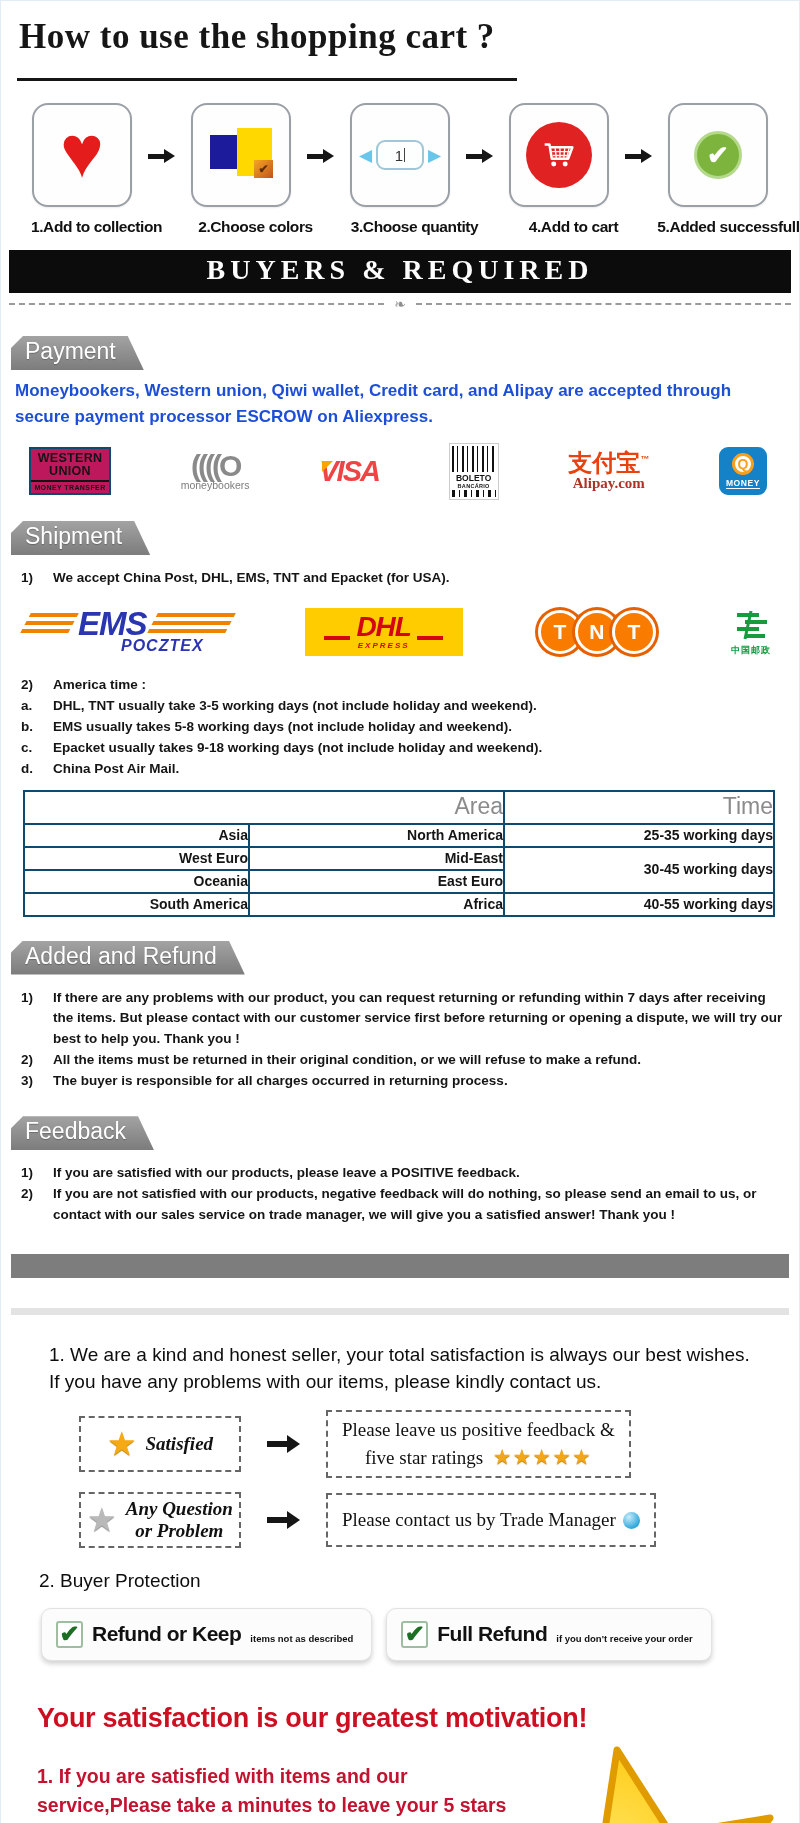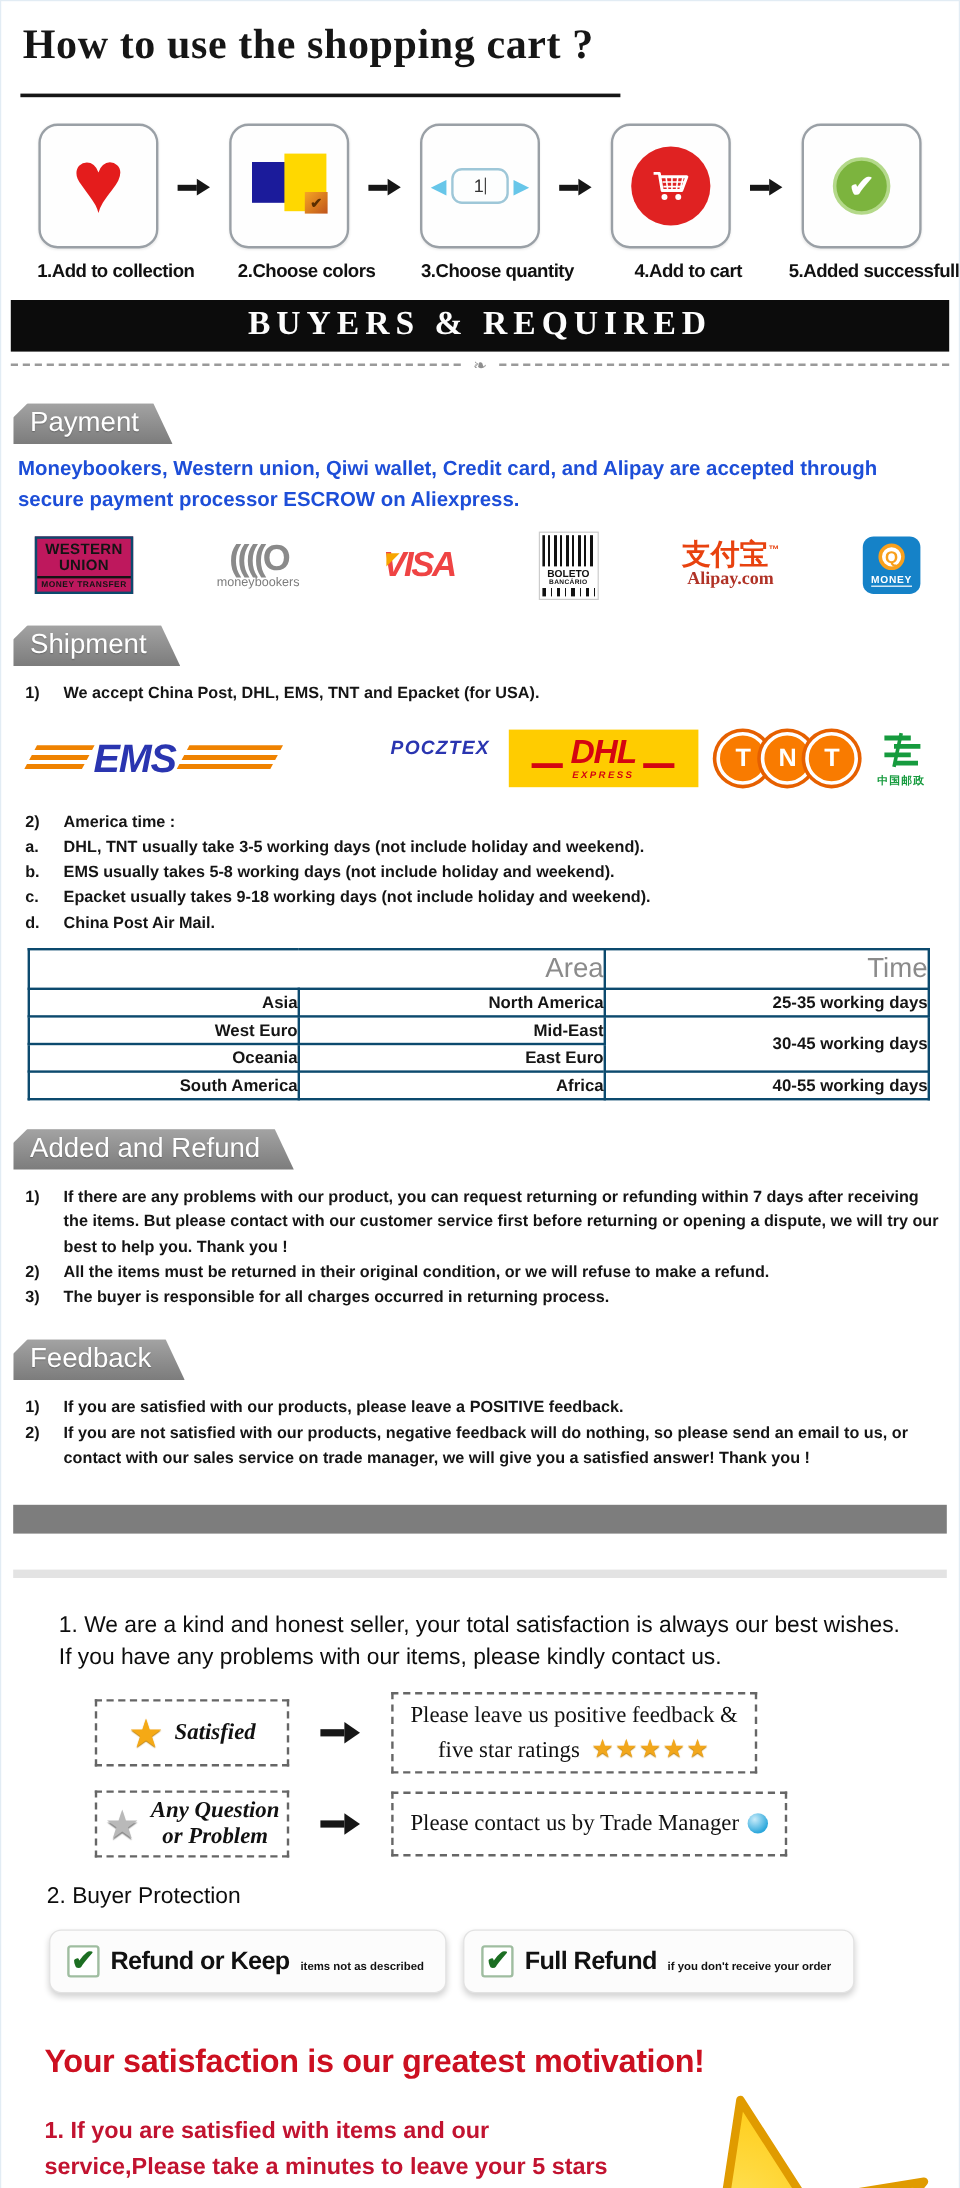--- a/index.html
+++ b/index.html
@@ -102,21 +102,21 @@
   .qiwi-q { width: 22px; height: 22px; background: #fff; border: 3px solid #f8a01c; border-radius: 50%; color: #f8a01c; font-size: 14px; font-weight: 900; display: flex; align-items: center; justify-content: center; line-height: 1; }
   .qiwi-label { color: #fff; font-size: 8.5px; font-weight: 800; letter-spacing: 0.6px; border-bottom: 1px solid #fff; margin-top: 3px; }
 
   
   .list-row { display: flex; margin: 0 14px 0 20px; font-size: 13.5px; line-height: 1.55; color: #151515; font-weight: 600; }
   .list-marker { width: 32px; flex: none; }
   .list-text { flex: 1; }
 
   
   .ship-logos { display: flex; align-items: center; justify-content: space-between; margin: 14px 28px 0 24px; height: 58px; }
-  .ems { display: flex; flex-direction: row; }
+  .ems { display: flex; flex-direction: column; }
   .ems-row { display: flex; align-items: center; gap: 5px; }
   .ems-stripes { width: 48px; height: 22px; background: repeating-linear-gradient(#ef8200 0 4px, #fff 4px 8px); transform: skewX(-28deg); }
   .ems-stripes.wide { width: 78px; }
   .ems-text { color: #2a35b0; font-style: italic; font-weight: 900; font-size: 33px; letter-spacing: -1px; line-height: 0.9; }
   .pocztex { color: #2a35b0; font-style: italic; font-weight: 800; font-size: 16px; margin: -2px 0 0 96px; letter-spacing: 1px; }
   .dhl { width: 158px; height: 48px; background: #ffcc00; display: flex; flex-direction: column; align-items: center; justify-content: center; }
   .dhl-mid { display: flex; align-items: flex-end; gap: 6px; }
   .dhl-line { width: 26px; height: 4px; background: #d40511; }
   .dhl-text { color: #d40511; font-style: italic; font-weight: 900; font-size: 28px; letter-spacing: -1px; line-height: 0.9; }
   .dhl-express { color: #d40511; font-style: italic; font-size: 8px; font-weight: 700; letter-spacing: 2px; margin-top: 1px; }

